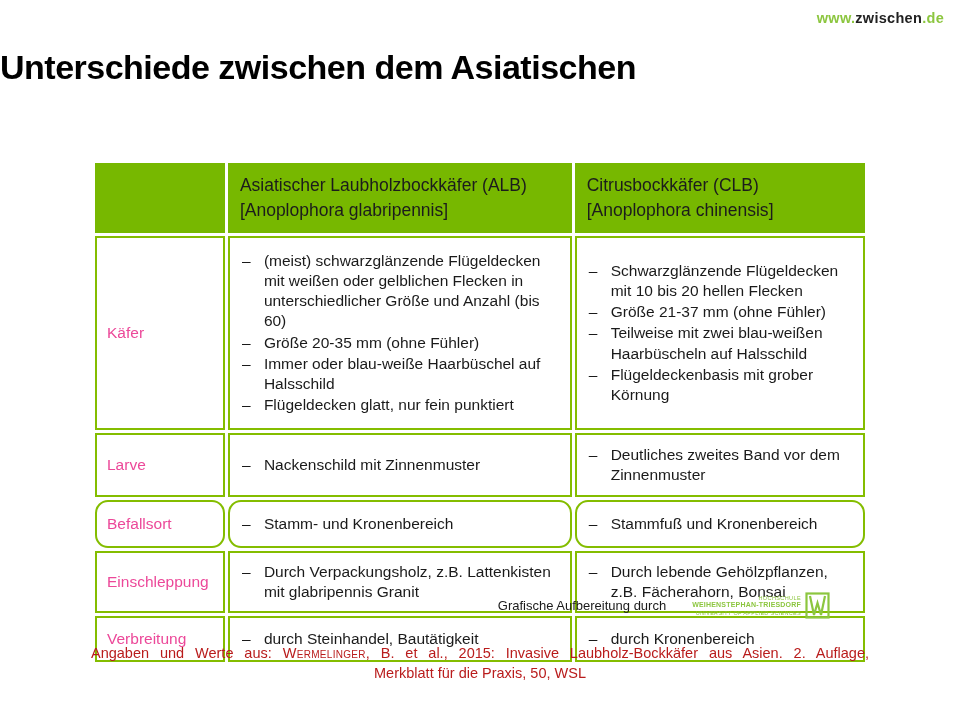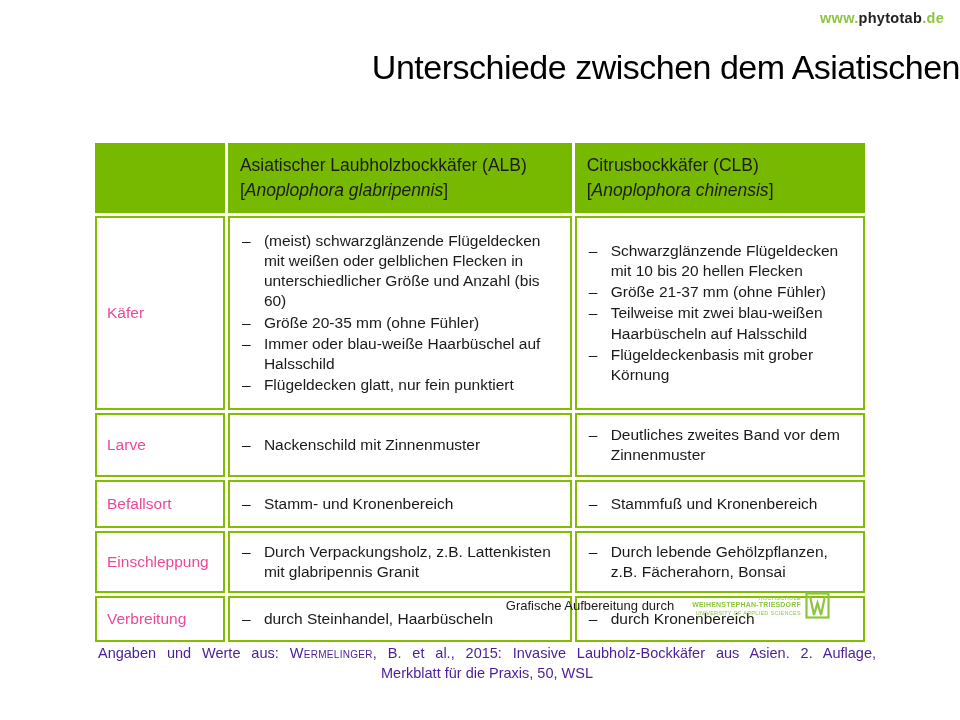--- a/index.html
+++ b/index.html
@@ -16,28 +16,28 @@
   .site-url{
     position:absolute;top:10px;right:16px;
     font-size:14.5px;font-weight:700;letter-spacing:.3px;
     cursor:pointer;
   }
   .site-url .u-green{color:var(--green-logo,#8cc63f);}
   .site-url .u-dark{color:#222222;}
   
   .title{
     position:absolute;top:47px;left:0;right:0;margin:0;
-    text-align:right;
-    font-size:34px;font-weight:400;line-height:40px;
+    text-align:left;
+    font-size:34px;font-weight:700;line-height:40px;
     letter-spacing:-0.5px;color:#000;
   }
   .title .t-line{display:block;}
   
   table.cmp{
-    position:absolute;left:92px;top:140px;
+    position:absolute;left:92px;top:160px;
     width:776px;
     border-collapse:separate;border-spacing:3px;
     table-layout:fixed;
   }
   table.cmp col.c1{width:17%;}
   table.cmp col.c2{width:45%;}
   table.cmp col.c3{width:38%;}
   table.cmp td{
     border:2px solid var(--green-border,#84bd00);
     background:#ffffff;
@@ -45,62 +45,62 @@
     font-size:15.5px;line-height:1.3;
   }
   tr.hdr td{
     background:var(--green-bg,#77b800);
     border-color:var(--green-bg,#77b800);
     color:#1c1c1c;
     font-size:17.5px;line-height:1.42;
     padding:6px 10px;height:54px;
     vertical-align:middle;
   }
-  tr.hdr td .species{font-style:italic;}
+  tr.hdr td .species{}
   td.label{
     padding:4px 4px 4px 10px;
     font-size:16px;color:#ec4899;
   }
   td.body{padding:6px 8px;}
   tr.r0 td{height:178px;}
   tr.r1 td{height:48px;}
-  tr.r2 td{height:32px;}
+  tr.r2 td{height:32px;border-radius:13px;}
   tr.r3 td{height:46px;}
   tr.r4 td{height:30px;}
   .bullet{display:flex;align-items:flex-start;margin:1px 0;}
   .bullet .dash{flex:0 0 22px;text-align:left;padding-left:4px;}
   .bullet .btxt{flex:1 1 auto;}
   
   .credit-row{
     position:absolute;top:592px;right:130px;
-    display:flex;align-items:center;gap:18px;
+    display:flex;align-items:center;gap:26px;
   }
   .credit-text{font-size:13px;color:#1a1a1a;}
   .logo{display:flex;align-items:center;gap:4px;}
   .logo-text{text-align:right;color:var(--green-logo,#8cc63f);line-height:1.2;}
   .logo-text .l1{font-size:5.5px;letter-spacing:.4px;}
   .logo-text .l2{font-size:7px;font-weight:700;letter-spacing:.2px;}
   .logo-text .l3{font-size:5.5px;letter-spacing:.3px;}
   .logo-w{display:block;}
   
   .citation{
-    position:absolute;left:98px;top:643px;width:778px;
-    font-size:14.5px;line-height:20px;color:#4c1d95;
+    position:absolute;left:91px;top:643px;width:778px;
+    font-size:14.5px;line-height:20px;color:#b91c1c;
   }
   .cit-line1{text-align:justify;text-align-last:justify;}
   .cit-line2{text-align:center;}
   .sc{font-variant:small-caps;letter-spacing:.3px;}
 </style>
 </head>
 <body>
 
 <div class="slide">
 
   <div class="site-url">
-    <span class="u-green">www.</span><span class="u-dark">phytotab</span><span class="u-green">.de</span>
+    <span class="u-green">www.</span><span class="u-dark">zwischen</span><span class="u-green">.de</span>
   </div>
 
   <h1 class="title">
     <span class="t-line">Unterschiede zwischen dem Asiatischen</span>
   </h1>
 
   <table class="cmp">
     <colgroup>
         <col class="c1">
         <col class="c2">
@@ -205,21 +205,21 @@
               <span class="btxt">Durch lebende Gehölzpflanzen, z.B. Fächerahorn, Bonsai</span>
             </div>
         </td>
       </tr>
 
       <tr class="r4">
         <td class="label">Verbreitung</td>
         <td class="body">
           <div class="bullet">
               <span class="dash">–</span>
-              <span class="btxt">durch Steinhandel, Haarbüscheln</span>
+              <span class="btxt">durch Steinhandel, Bautätigkeit</span>
             </div>
         </td>
         <td class="body">
           <div class="bullet">
               <span class="dash">–</span>
               <span class="btxt">durch Kronenbereich</span>
             </div>
         </td>
       </tr>
     </tbody>

